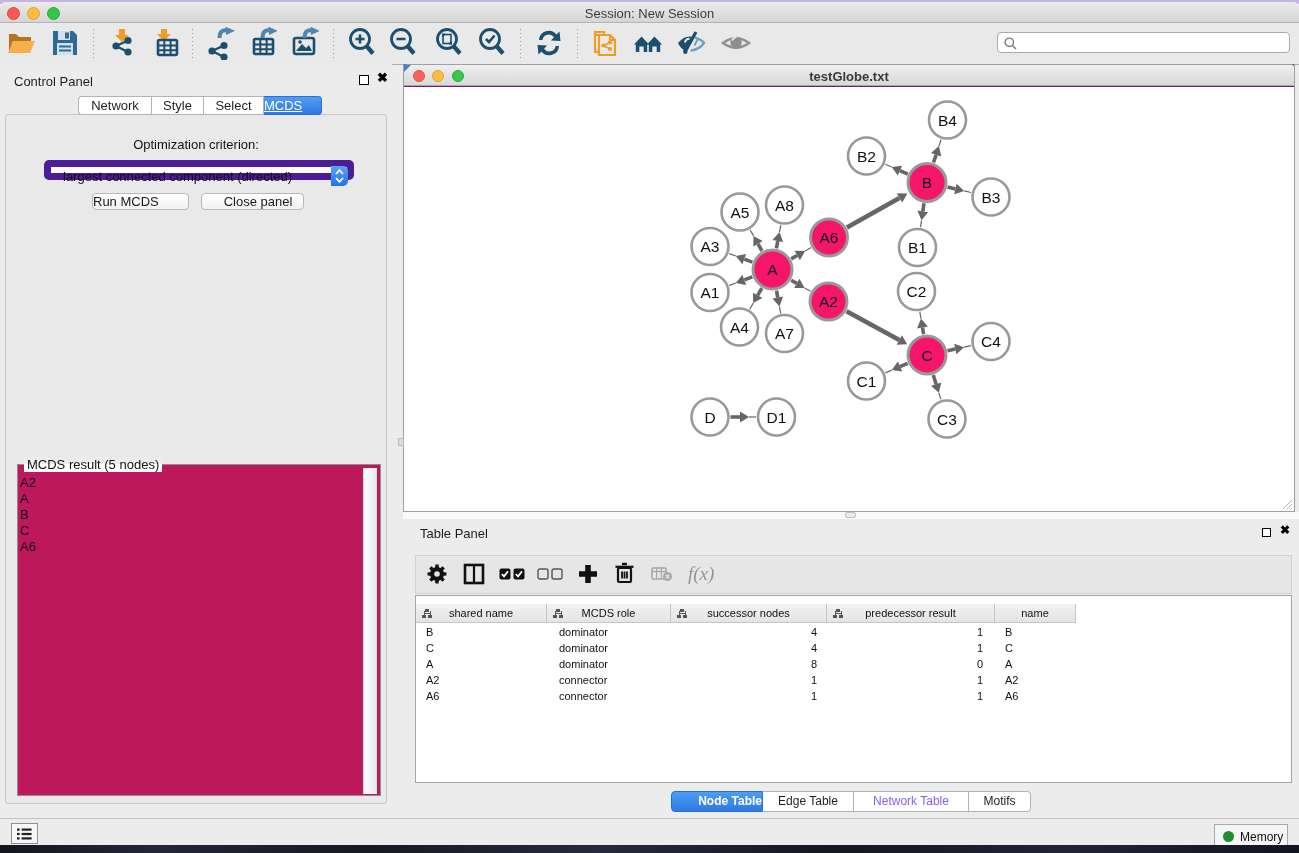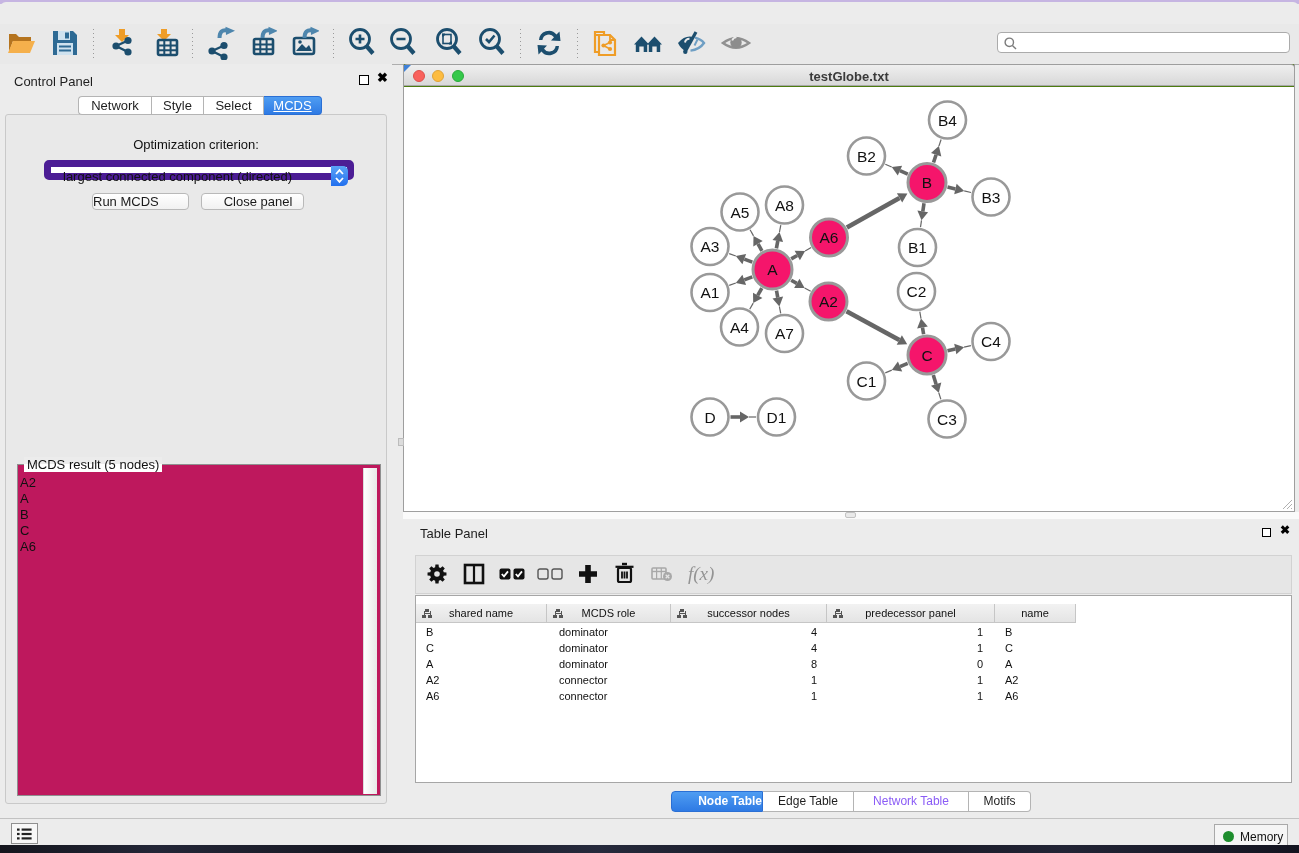--- a/index.html
+++ b/index.html
@@ -23,20 +23,26 @@
   .tr3 { left:589px; font-size:11px; color:#111; }
 
 </style>
 </head>
 <body>
 
 <div class="abs" style="left:0;top:0;width:1299px;height:4px;background:#c6b5e2;"></div>
 
 <div class="abs" style="left:0;top:2px;width:1299px;height:843px;background:#ececec;border-radius:6px 6px 0 0;overflow:hidden;">
 
+  <div class="abs" style="left:0;top:0;width:1299px;height:21px;background:linear-gradient(#ebebeb,#d5d5d5);border-bottom:1px solid #b3b3b3;">
+    <div class="abs" style="left:7px;top:4.5px;width:13px;height:13px;border-radius:50%;background:#fc5753;border:0.5px solid #df4744;"></div>
+    <div class="abs" style="left:27px;top:4.5px;width:13px;height:13px;border-radius:50%;background:#fdbc40;border:0.5px solid #de9f34;"></div>
+    <div class="abs" style="left:47px;top:4.5px;width:13px;height:13px;border-radius:50%;background:#33c748;border:0.5px solid #27aa35;"></div>
+    <div style="text-align:center;font-size:13px;color:#3c3c3c;padding-top:4px;">Session: New Session</div>
+  </div>
 
   <div class="abs" id="toolbar" style="left:0;top:22px;width:1299px;height:41px;background:#e9e9e9;border-bottom:1px solid #aeaeae;">
 <div class="abs" style="left:93px;top:5px;width:1px;height:31px;background-image:repeating-linear-gradient(#9a9a9a 0 1.5px, transparent 1.5px 4px);"></div>
       <div class="abs" style="left:192px;top:5px;width:1px;height:31px;background-image:repeating-linear-gradient(#9a9a9a 0 1.5px, transparent 1.5px 4px);"></div>
       <div class="abs" style="left:333px;top:5px;width:1px;height:31px;background-image:repeating-linear-gradient(#9a9a9a 0 1.5px, transparent 1.5px 4px);"></div>
       <div class="abs" style="left:520px;top:5px;width:1px;height:31px;background-image:repeating-linear-gradient(#9a9a9a 0 1.5px, transparent 1.5px 4px);"></div>
       <div class="abs" style="left:577px;top:5px;width:1px;height:31px;background-image:repeating-linear-gradient(#9a9a9a 0 1.5px, transparent 1.5px 4px);"></div>
 <svg class="abs" style="left:4px;top:2px" width="32" height="34" viewBox="0 0 32 34">
         <path d="M5 8 L12 8 L15 11 L27 11 L27 15 L9 15 L5 26 Z" fill="#b5741f"></path>
         <path d="M9 15 L31 15 L26 27 L4 27 Z" fill="#f5b04c"></path>
@@ -166,21 +172,21 @@
     <div class="abs" style="left:14px;top:10px;font-size:13px;color:#1e1e1e;">Control Panel</div>
     <div class="abs" style="left:359px;top:11px;width:10px;height:10px;border:1.6px solid #000;background:#fff;"></div>
     <div class="abs" style="left:377px;top:6px;font-size:13px;font-weight:bold;color:#000;">✖</div>
 
     <div class="abs" style="left:5px;top:50px;width:382px;height:690px;background:#e9e9e9;border:1px solid #c9c9c9;border-radius:3px;"></div>
 
     <div class="abs" style="left:78px;top:32px;height:19px;display:flex;font-size:13px;">
       <div style="width:73px;background:#fff;border:1px solid #b4b4b4;border-right:none;border-radius:4px 0 0 4px;text-align:center;line-height:17px;color:#1e1e1e;">Network</div>
       <div style="width:52px;background:#fff;border:1px solid #b4b4b4;border-right:none;text-align:center;line-height:17px;color:#1e1e1e;">Style</div>
       <div style="width:61px;background:#fff;border:1px solid #b4b4b4;text-align:center;line-height:17px;color:#1e1e1e;">Select</div>
-      <div style="width:58px;background:linear-gradient(#4f9df2,#2e7ae4);border:1px solid #2a6fd4;border-left:none;border-radius:0 4px 4px 0;text-align:center;line-height:17px;color:#fff;text-decoration:underline;">MCDS</div>
+      <div style="width:58px;background:linear-gradient(#4f9df2,#2e7ae4);border:1px solid #2a6fd4;border-left:none;border-radius:0 4px 4px 0;line-height:17px;color:#fff;text-decoration:underline;">MCDS</div>
     </div>
     <div class="abs" style="left:0;top:73px;width:392px;text-align:center;font-size:13px;color:#111;">Optimization criterion:</div>
 
     <div class="abs" style="left:44px;top:96px;width:310px;height:20px;background:#fff;border:7px solid #4c1d95;border-radius:5px;">
       <div style="font-size:13px;color:#111;padding:2px 0 0 12px;">largest connected component (directed)</div>
       <div class="abs" style="right:-1px;top:-1px;width:17px;height:20px;background:linear-gradient(#5ba3f7,#2270ee);border-radius:0 5px 5px 0;">
         <svg width="17" height="20" viewBox="0 0 17 20">
             <path d="M5 8 L8.5 4.2 L12 8" fill="none" stroke="#fff" stroke-width="1.8"></path>
             <path d="M5 12 L8.5 15.8 L12 12" fill="none" stroke="#fff" stroke-width="1.8"></path>
           </svg>
@@ -190,21 +196,21 @@
     <div class="abs" style="left:92px;top:129px;width:97px;height:17px;background:linear-gradient(#ffffff,#f1f1f1);border:1px solid #b9b9b9;border-radius:4px;font-size:13px;color:#1a1a1a;line-height:15px;">Run MCDS</div>
     <div class="abs" style="left:201px;top:129px;width:103px;height:17px;background:linear-gradient(#ffffff,#f1f1f1);border:1px solid #b9b9b9;border-radius:4px;text-align:center;font-size:13px;color:#1a1a1a;line-height:15px;padding-left:11px;">Close panel</div>
 
     <div class="abs" style="left:17px;top:400px;width:364px;height:332px;border:1px solid #8f8f8f;background:#be185d;">
       <div class="abs" style="left:6px;top:-8px;font-size:13px;color:#111;background:linear-gradient(#ececec 50%,#ffffff 50%);padding:0 3px;">MCDS result (5 nodes)</div>
       <div class="abs" style="left:2px;top:10px;font-size:13px;color:#111;line-height:16px;">A2<br>A<br>B<br>C<br>A6</div>
       <div class="abs" style="right:3px;top:3px;width:14px;height:326px;background:linear-gradient(90deg,#ffffff,#e8e8e8);border-left:1px solid #dcdcdc;"></div>
     </div>
   </div>
 
-  <div class="abs" style="left:403px;top:62px;width:892px;height:448px;background:#4d7c0f;border:1px solid #9e9e9e;border-top:none;">
+  <div class="abs" style="left:403px;top:62px;width:892px;height:448px;background:#701a75;border:1px solid #9e9e9e;border-top:none;">
     <div class="abs" style="left:-1px;top:0;width:892px;height:22px;background:linear-gradient(#efefef,#d8d8d8);border:1px solid #9e9e9e;border-bottom:1px solid #a8a8a8;border-radius:4px 4px 0 0;">
       <div class="abs" style="left:0;top:0;width:0;height:0;border-top:7px solid #3f81d8;border-right:7px solid transparent;"></div>
       <div class="abs" style="left:9px;top:4.5px;width:12px;height:12px;border-radius:50%;background:#f9615c;border:0.5px solid #dd4f4b;"></div>
       <div class="abs" style="left:28px;top:4.5px;width:12px;height:12px;border-radius:50%;background:#fdbc40;border:0.5px solid #dfa338;"></div>
       <div class="abs" style="left:48px;top:4.5px;width:12px;height:12px;border-radius:50%;background:#35c84a;border:0.5px solid #2aab3c;"></div>
       <div style="text-align:center;font-size:13px;font-weight:bold;color:#3a3a3a;padding-top:4px;">testGlobe.txt</div>
     </div>
     <div class="abs" style="left:0;top:23px;width:890px;height:424px;background:#fff;overflow:hidden;">
       <div class="abs" style="left:0;top:0;"><svg width="891" height="424" viewBox="0 0 891 424">
             <line x1="348.3" y1="189.9" x2="340.3" y2="192.9" stroke="#666666" stroke-width="3.6"></line>
@@ -361,21 +367,21 @@
         <path d="M14.7 7.7 L18.3 11.3 M18.3 7.7 L14.7 11.3" stroke="#e4e4e4" stroke-width="1.3"></path>
       </svg>
       <div class="abs" style="left:272px;top:7px;font-family:'Liberation Serif',serif;font-style:italic;font-size:19px;color:#949494;"><i>f(x)</i></div>
     </div>
 
     <div class="abs" style="left:12px;top:75px;width:877px;height:188px;background:#fff;border:1px solid #a6a6a6;">
       <div class="abs" style="left:0;top:8px;height:19px;display:flex;font-size:11px;color:#111;">
         <div class="hc" style="width:131px;">shared name</div>
         <div class="hc" style="width:124px;">MCDS role</div>
         <div class="hc" style="width:156px;">successor nodes</div>
-        <div class="hc" style="width:168px;">predecessor panel</div>
+        <div class="hc" style="width:168px;">predecessor result</div>
         <div class="hc" style="width:81px;">name</div>
       </div>
       <div class="abs tr" style="top:30px;">B</div>
         <div class="abs tr2" style="top:30px;">dominator</div>
         <div class="abs tn1" style="top:30px;">4</div>
         <div class="abs tn2" style="top:30px;">1</div>
         <div class="abs tr3" style="top:30px;">B</div>
       <div class="abs tr" style="top:46px;">C</div>
         <div class="abs tr2" style="top:46px;">dominator</div>
         <div class="abs tn1" style="top:46px;">4</div>

